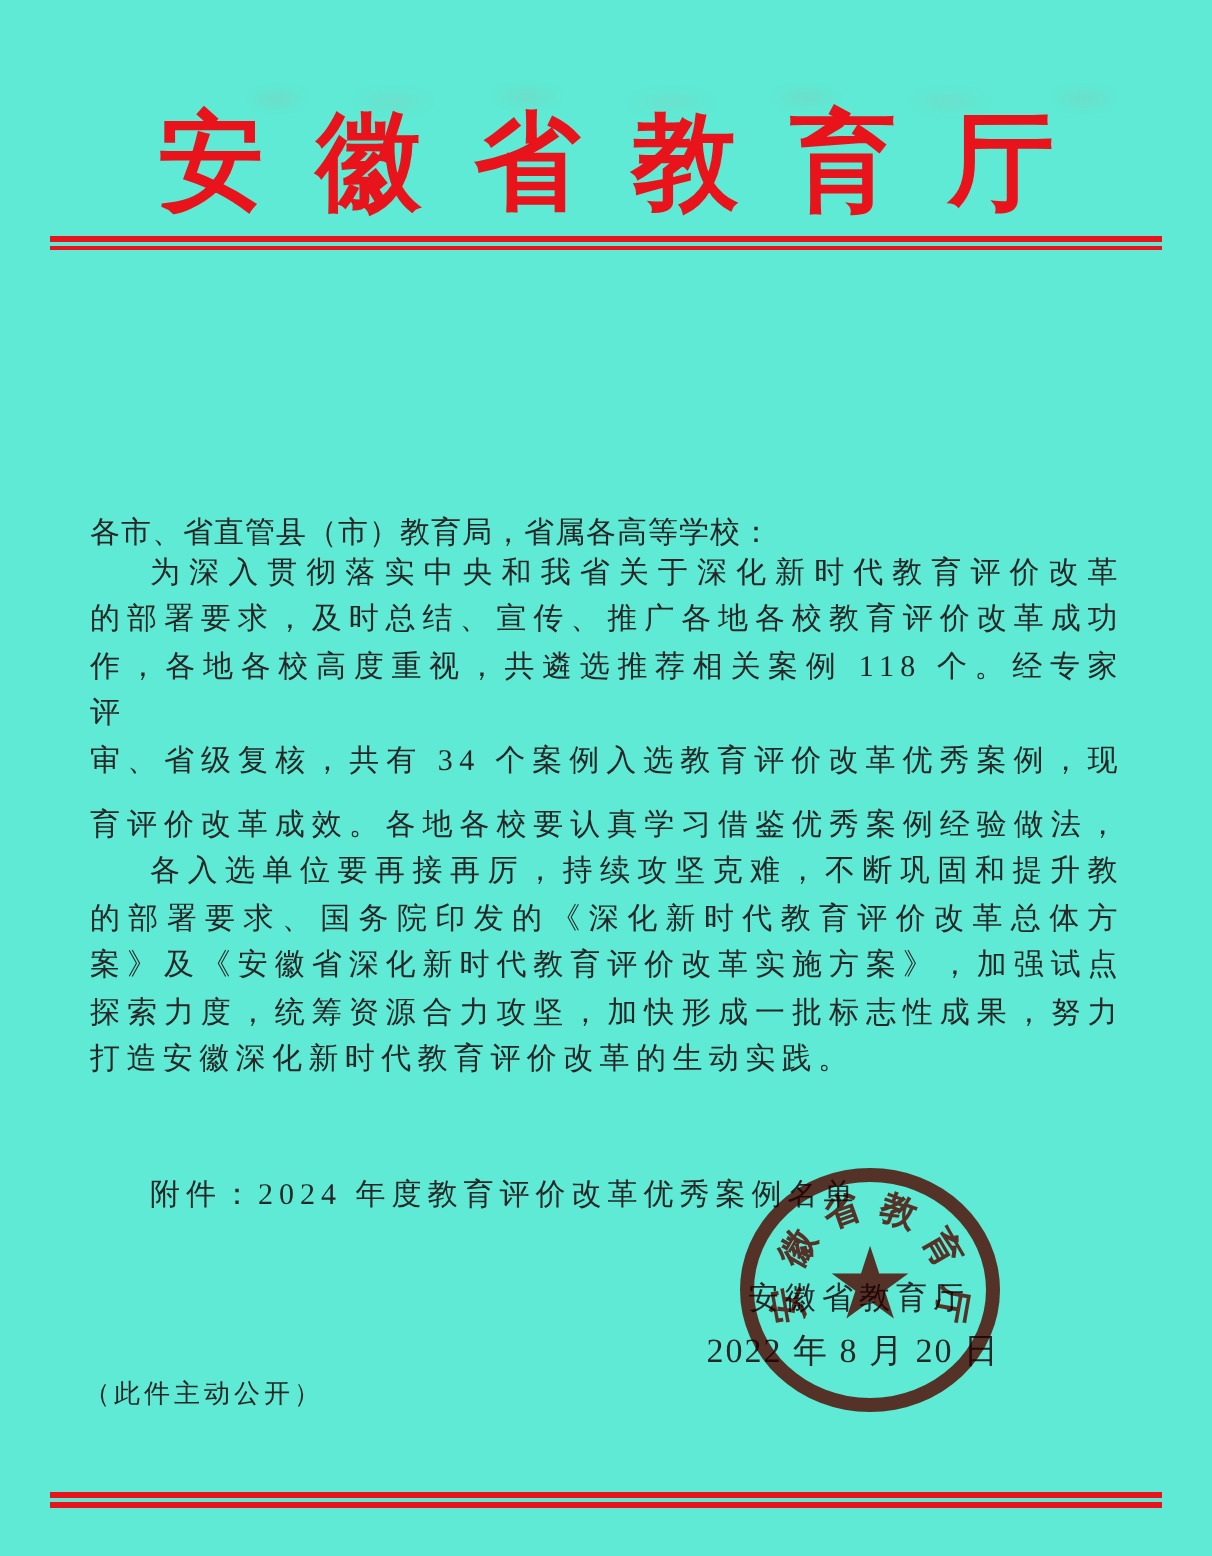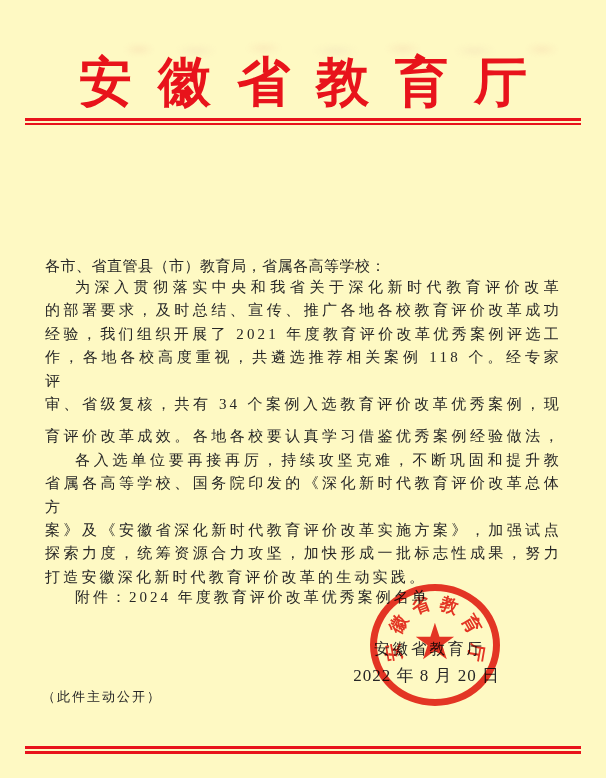--- a/index.html
+++ b/index.html
@@ -1,19 +1,19 @@
 <!DOCTYPE html>
 <html><head>
 <meta charset="utf-8">
 <style>
   html,body{margin:0;padding:0;background:#ffffff;}
   .page{
     position:relative;
     width:606px;height:778px;
-    background:#fef9c3;
+    background:#5eead4;
     overflow:hidden;
     font-family:"Liberation Serif","DejaVu Serif",serif;
     color:#272727;
   }
   
   .ghost{
     position:absolute;top:30px;left:110px;width:480px;height:26px;
     filter:blur(3px);opacity:.45;pointer-events:none;
     background:
       radial-gradient(22px 6px at 6% 75%, rgba(226,120,114,.45), transparent 70%),
@@ -104,28 +104,27 @@
 
   <div class="divider top"></div>
 
 
   <div class="salutation">各市、省直管县（市）教育局，省属各高等学校：</div>
 
   <div class="body-block">
     <div class="para1">
       <div class="bline indent">为深入贯彻落实中央和我省关于深化新时代教育评价改革</div>
       <div class="bline">的部署要求，及时总结、宣传、推广各地各校教育评价改革成功</div>
-      <div class="bline">经验，我们组织开展了 2021 年度教育评价改革优秀案例评选工</div>
       <div class="bline">作，各地各校高度重视，共遴选推荐相关案例 118 个。经专家评</div>
       <div class="bline">审、省级复核，共有 34 个案例入选教育评价改革优秀案例，现</div>
     </div>
     <div class="para2">
       <div class="bline">育评价改革成效。各地各校要认真学习借鉴优秀案例经验做法，</div>
       <div class="bline indent">各入选单位要再接再厉，持续攻坚克难，不断巩固和提升教</div>
-      <div class="bline">省属各高等学校、国务院印发的《深化新时代教育评价改革总体方</div>
+      <div class="bline">的部署要求、国务院印发的《深化新时代教育评价改革总体方</div>
       <div class="bline">案》及《安徽省深化新时代教育评价改革实施方案》，加强试点</div>
       <div class="bline">探索力度，统筹资源合力攻坚，加快形成一批标志性成果，努力</div>
       <div class="bline last">打造安徽深化新时代教育评价改革的生动实践。</div>
     </div>
   </div>
 
   <div class="attachment">附件：2024 年度教育评价改革优秀案例名单</div>
 
   <div class="sign-agency">安徽省教育厅</div>
 

